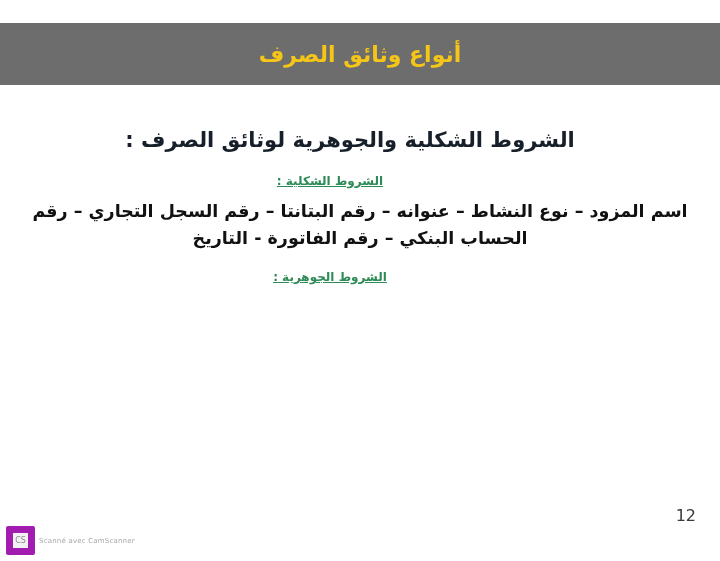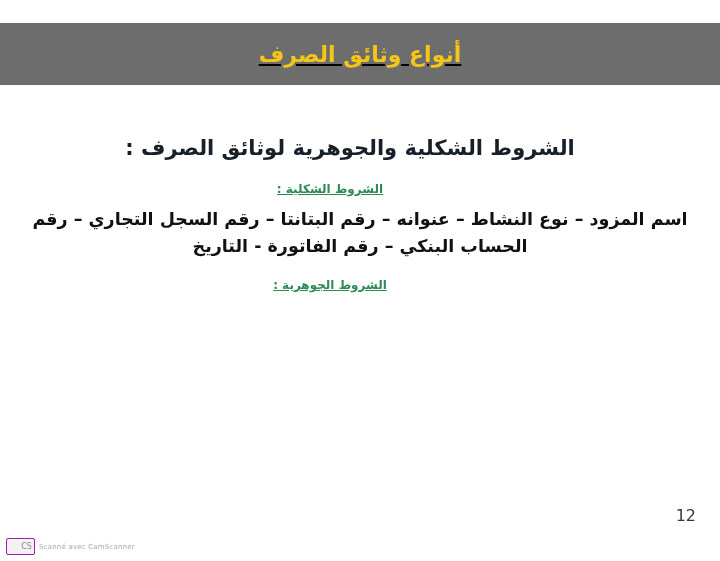--- a/index.html
+++ b/index.html
@@ -24,35 +24,34 @@
   .title-band {
     position: absolute;
     left: 0;
     top: 23px;
     width: 720px;
     height: 62px;
     background: #6d6d6d;
     display: flex;
     align-items: center;
     justify-content: center;
-    text-decoration: underline;
   }
   .title-text {
     color: #f5c518;
     font-size: 22px;
     font-weight: bold;
     direction: rtl;
     letter-spacing: 0px;
     font-family: "DejaVu Sans", sans-serif;
   }
   
   .content {
     position: absolute;
     left: 10px;
-    top: 136px;
+    top: 128px;
     width: 700px;
     direction: rtl;
     text-align: right;
     color: #1c1c1c;
   }
   .heading-main {
     font-size: 21px;
     font-weight: bold;
     color: #17202a;
     text-align: center;
@@ -99,30 +98,29 @@
     position: absolute;
     left: 6px;
     bottom: 6px;
     display: flex;
     align-items: center;
     gap: 4px;
   }
   .wm-badge {
     width: 15px;
     height: 15px;
-    border: 1px solid #a21caf;
+    border: 7px solid #a21caf;
     border-radius: 2px;
     font-size: 8px;
     color: #8a8a8a;
     display: flex;
     align-items: center;
     justify-content: center;
     background: #f2f2f2;
     font-family: "DejaVu Sans", sans-serif;
-    padding-left: 12px;
   }
   .wm-text {
     font-size: 7px;
     color: #a8a8a8;
     font-family: "DejaVu Sans", sans-serif;
     letter-spacing: 0.2px;
   }
   
   .bottom-strip {
     position: absolute;

